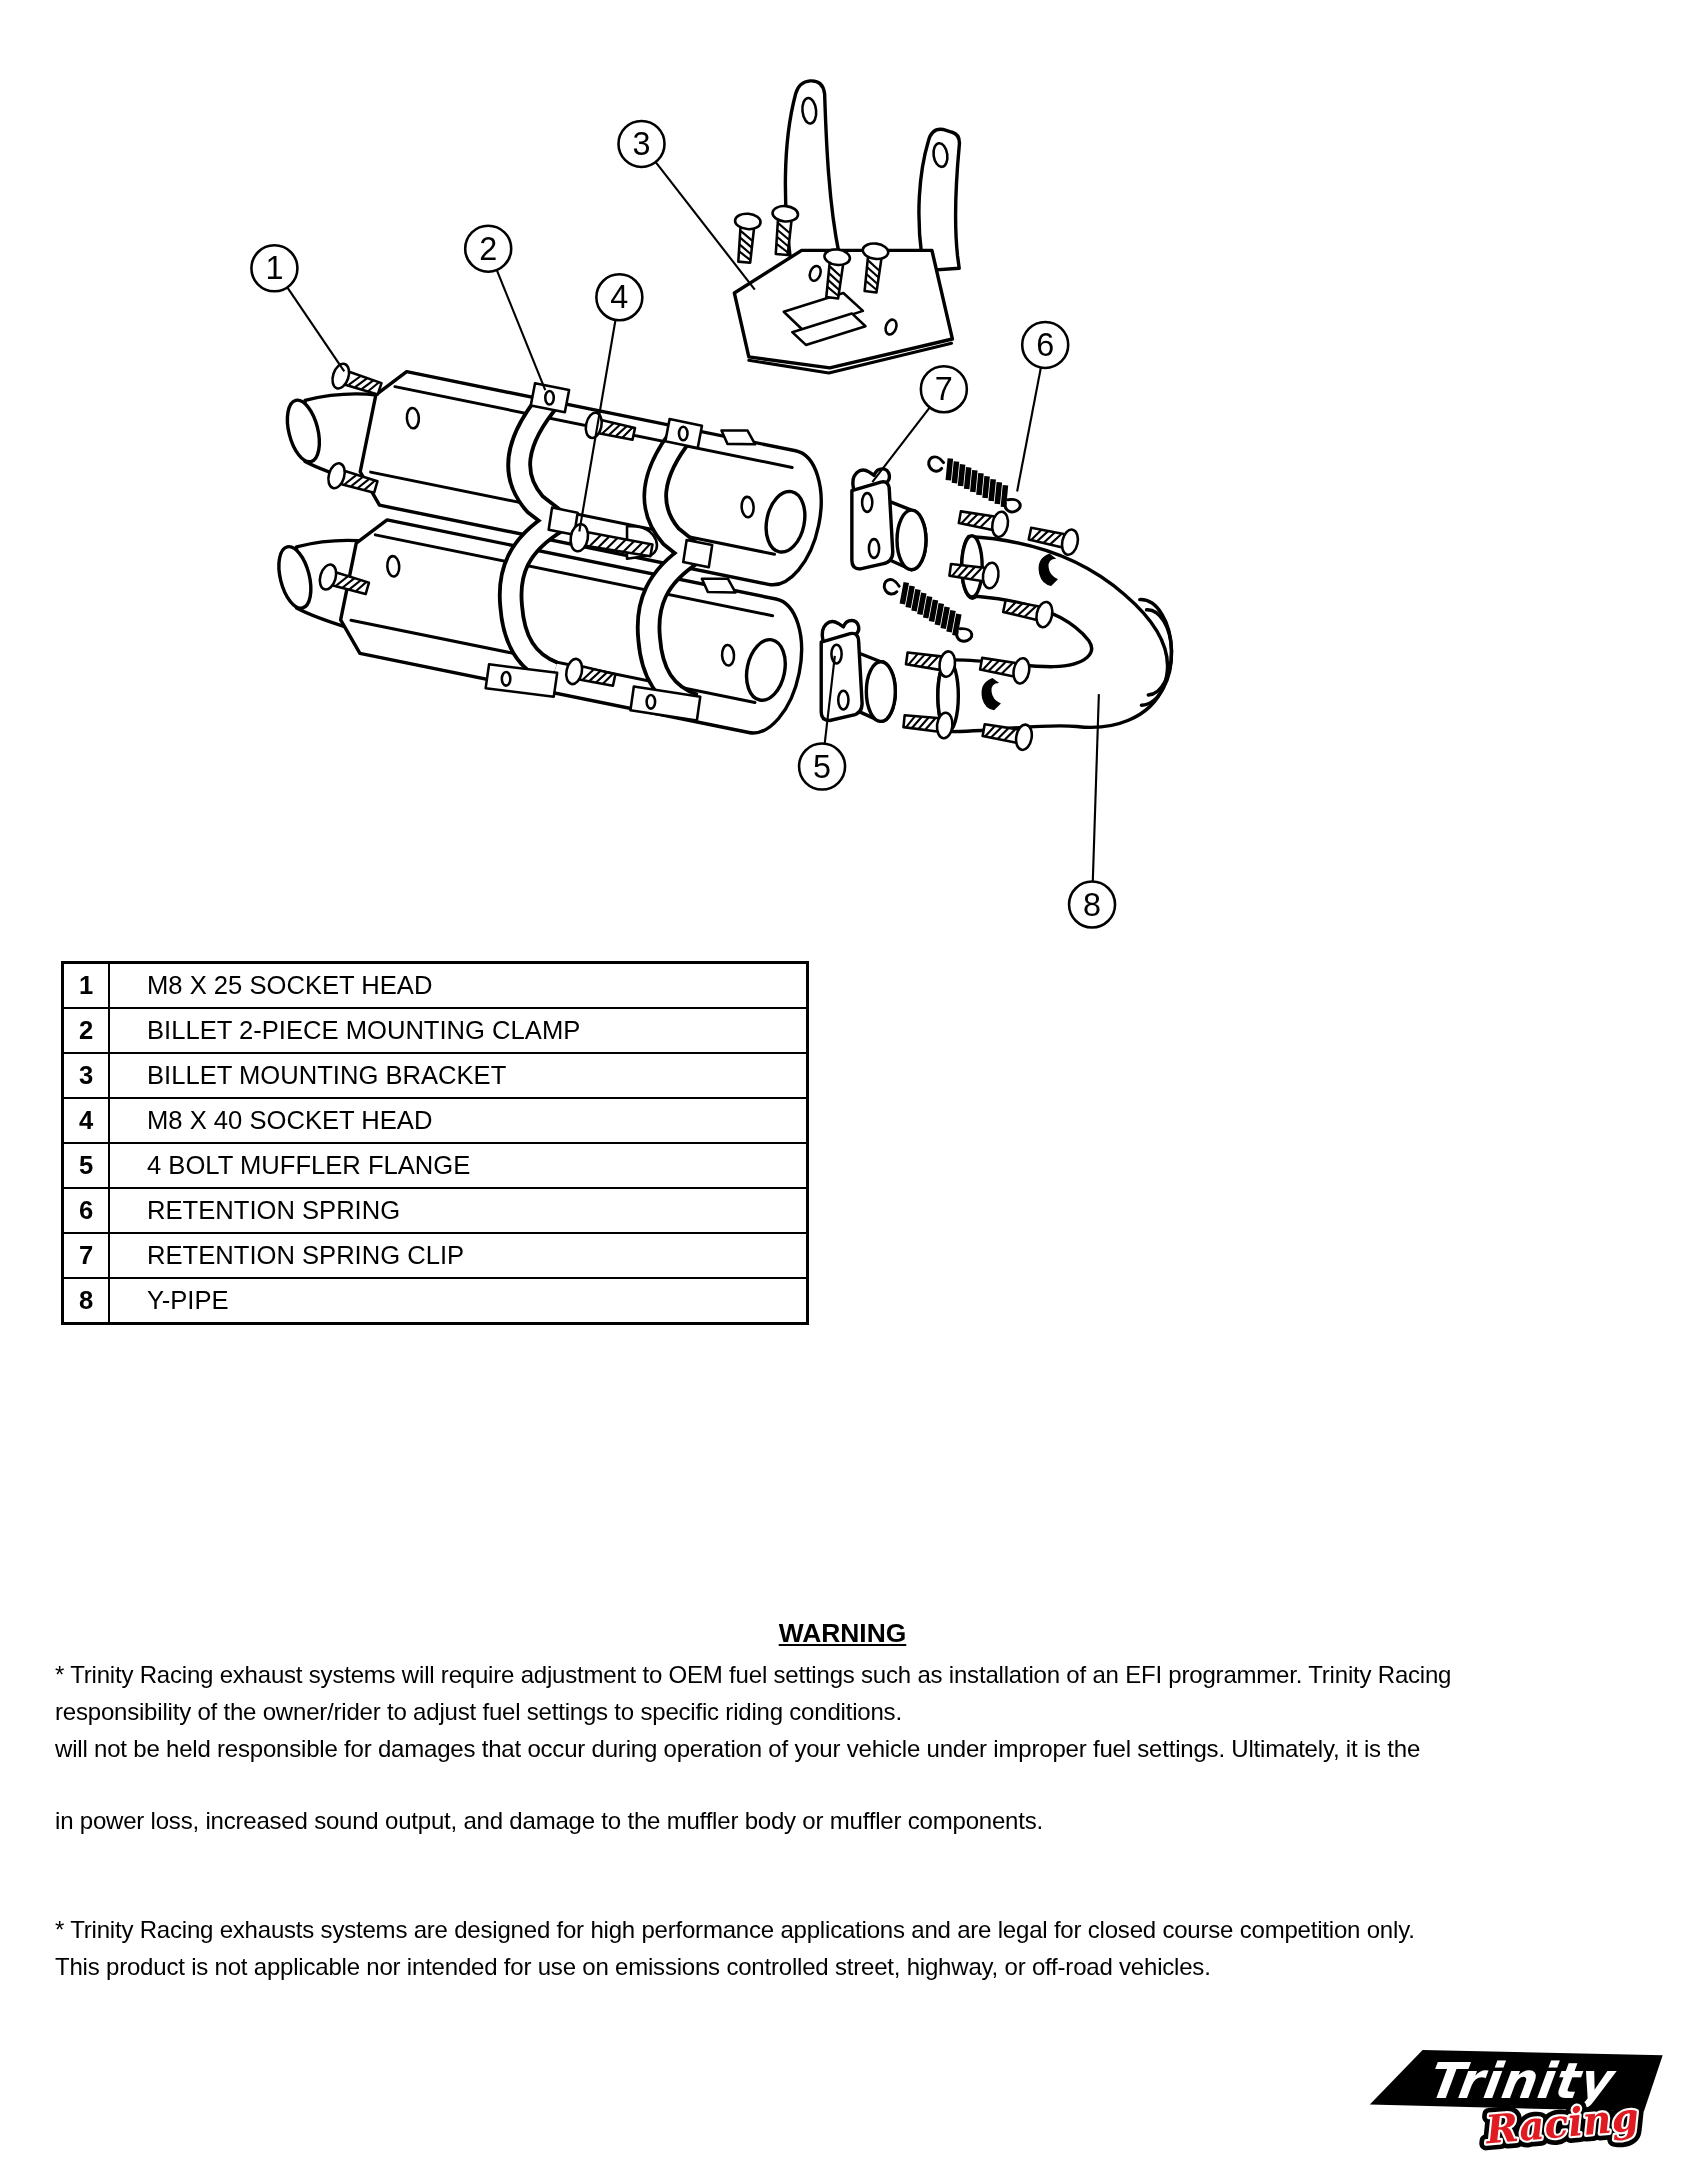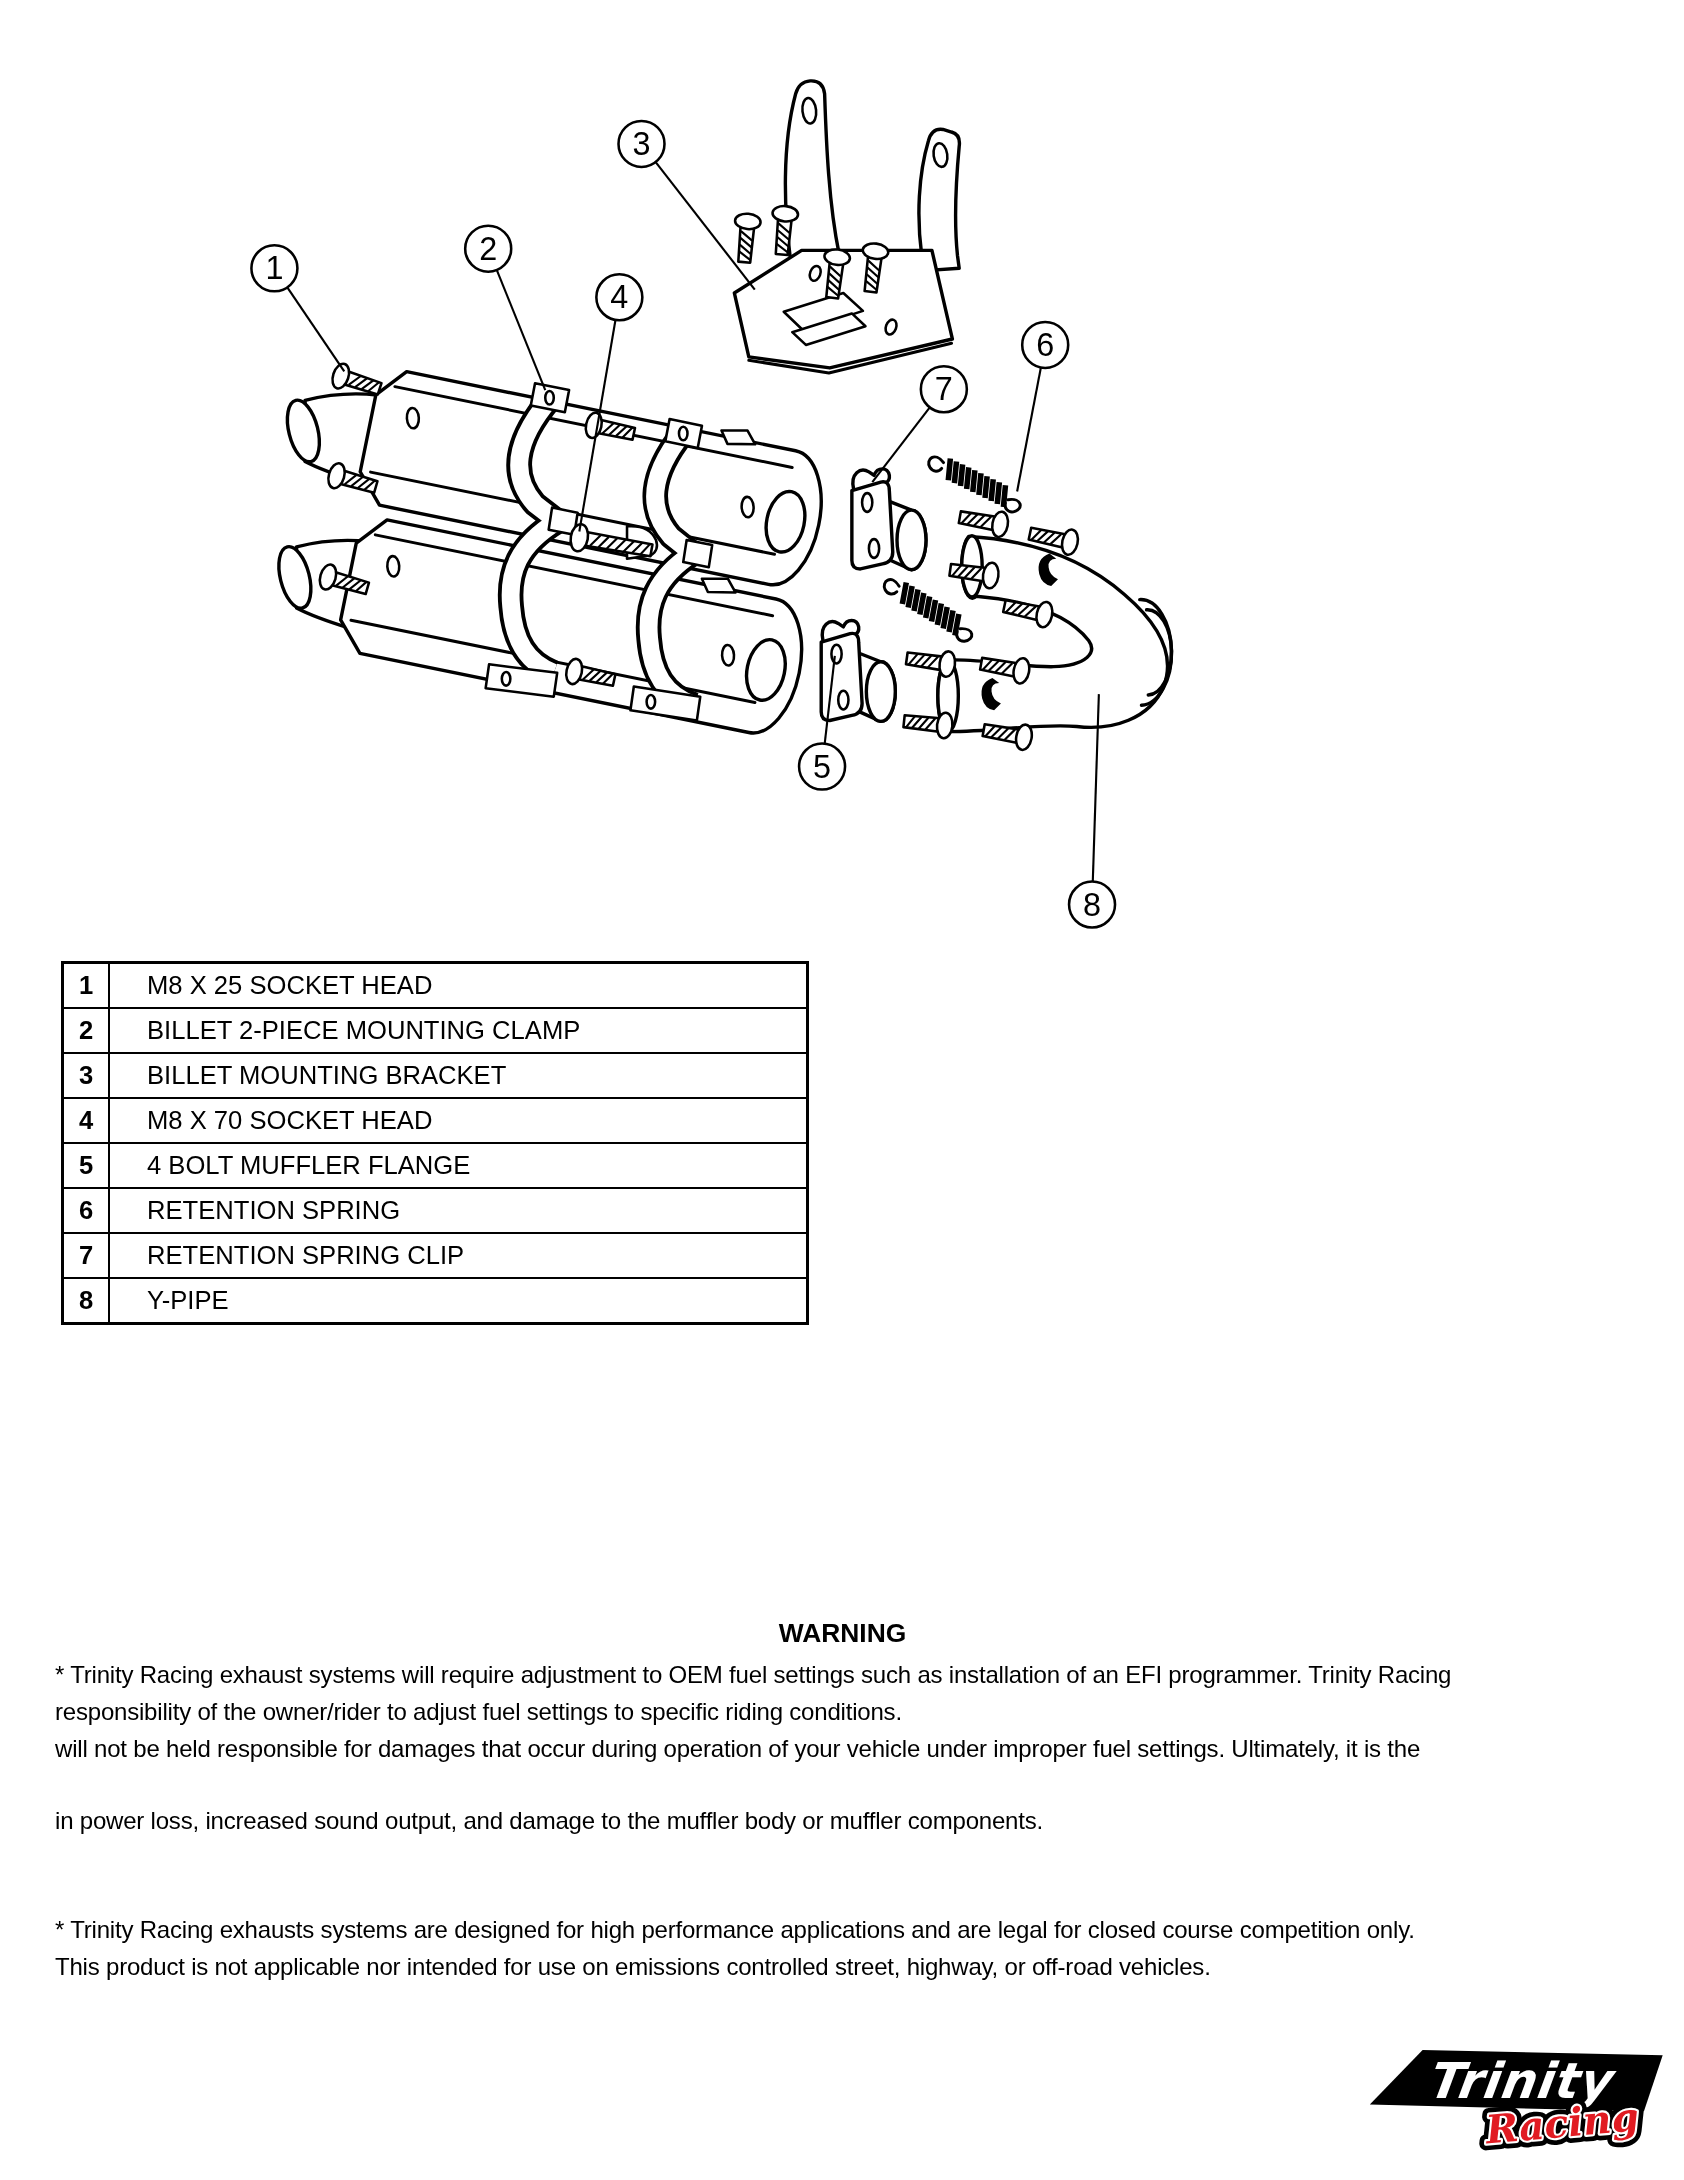--- a/index.html
+++ b/index.html
@@ -27,21 +27,21 @@
   .pt-row { display:flex; height:43px; border-top:2.6px solid #000; }
   .pt-row:first-child { border-top:none; }
   .pt-num {
     width:44px; border-right:2.6px solid #000; font-weight:bold; font-size:25.6px;
     display:flex; align-items:center; justify-content:center; flex:none;
   }
   .pt-label { font-size:25.6px; display:flex; align-items:center; padding-left:37px; }
   
   .warn-heading {
     position:absolute; left:0; top:1618px; width:100%; text-align:center;
-    font-weight:bold; font-size:26.4px; 
+    font-weight:bold; font-size:26.4px; text-decoration:underline;
   }
   .warn-par { position:absolute; left:55px; width:1584px; }
   .warn-par .wline { font-weight:normal; font-size:24px; line-height:37px; white-space:nowrap; letter-spacing:-0.2px; }
   #par1 { top:1656px; } #par2 { top:1802px; } #par3 { top:1911px; }
   
   .contact { position:absolute; left:0; top:1992px; width:100%; text-align:center; }
   .contact .cline { font-size:32px; line-height:43px; }
   
   .logo { position:absolute; left:1363px; top:2038px; }
 </style>
@@ -249,21 +249,21 @@
     <div class="pt-row">
       <div class="pt-num">2</div>
       <div class="pt-label">BILLET 2-PIECE MOUNTING CLAMP</div>
     </div>
     <div class="pt-row">
       <div class="pt-num">3</div>
       <div class="pt-label">BILLET MOUNTING BRACKET</div>
     </div>
     <div class="pt-row">
       <div class="pt-num">4</div>
-      <div class="pt-label">M8 X 70 SOCKET HEAD</div>
+      <div class="pt-label">M8 X 40 SOCKET HEAD</div>
     </div>
     <div class="pt-row">
       <div class="pt-num">5</div>
       <div class="pt-label">4 BOLT MUFFLER FLANGE</div>
     </div>
     <div class="pt-row">
       <div class="pt-num">6</div>
       <div class="pt-label">RETENTION SPRING</div>
     </div>
     <div class="pt-row">

